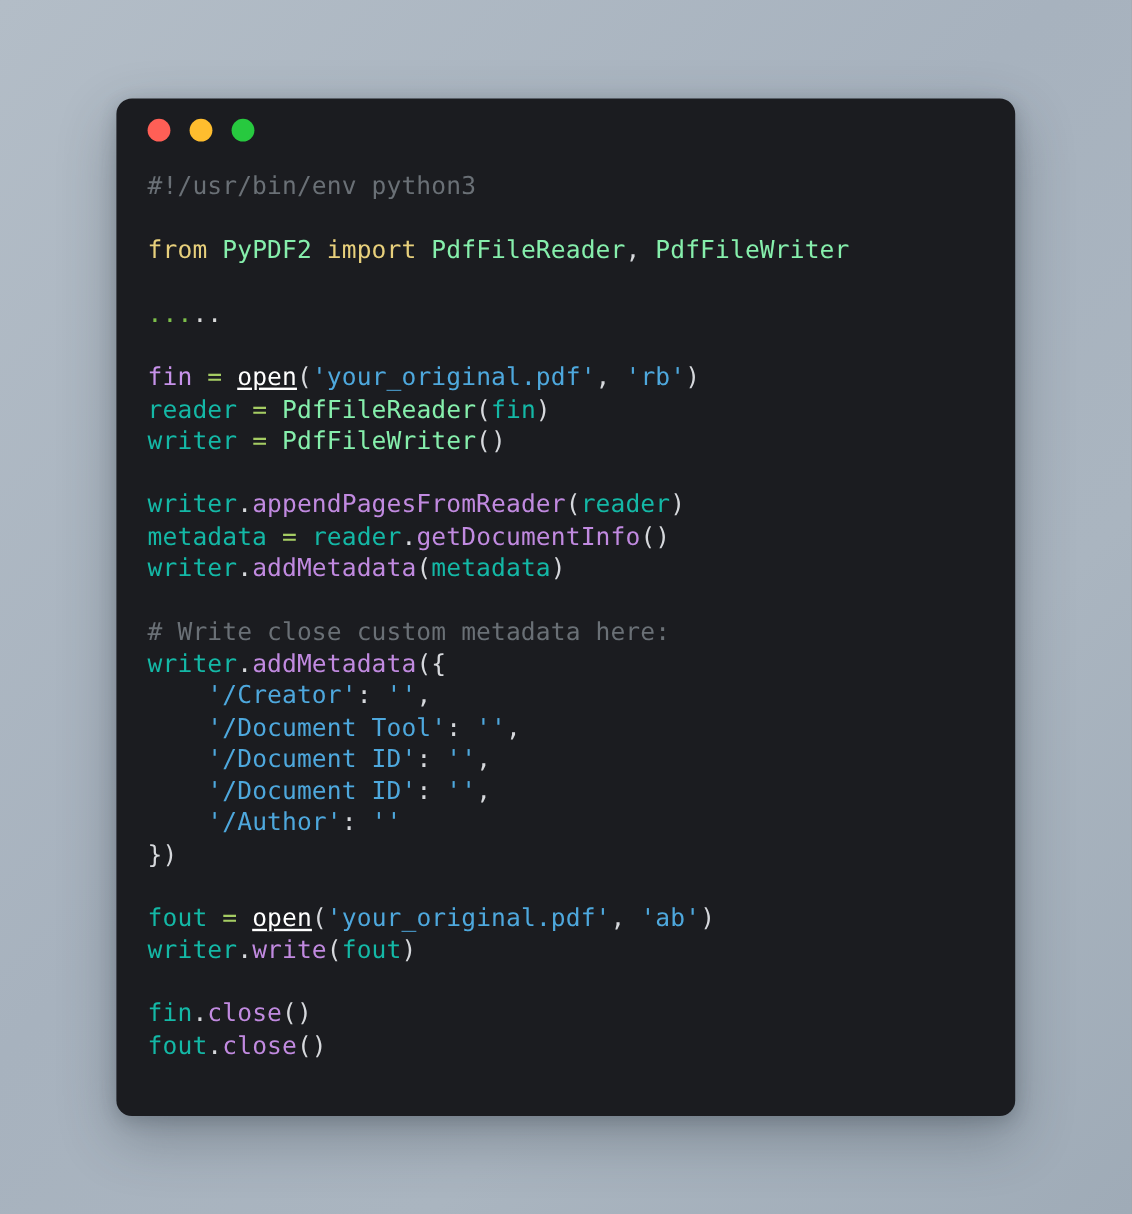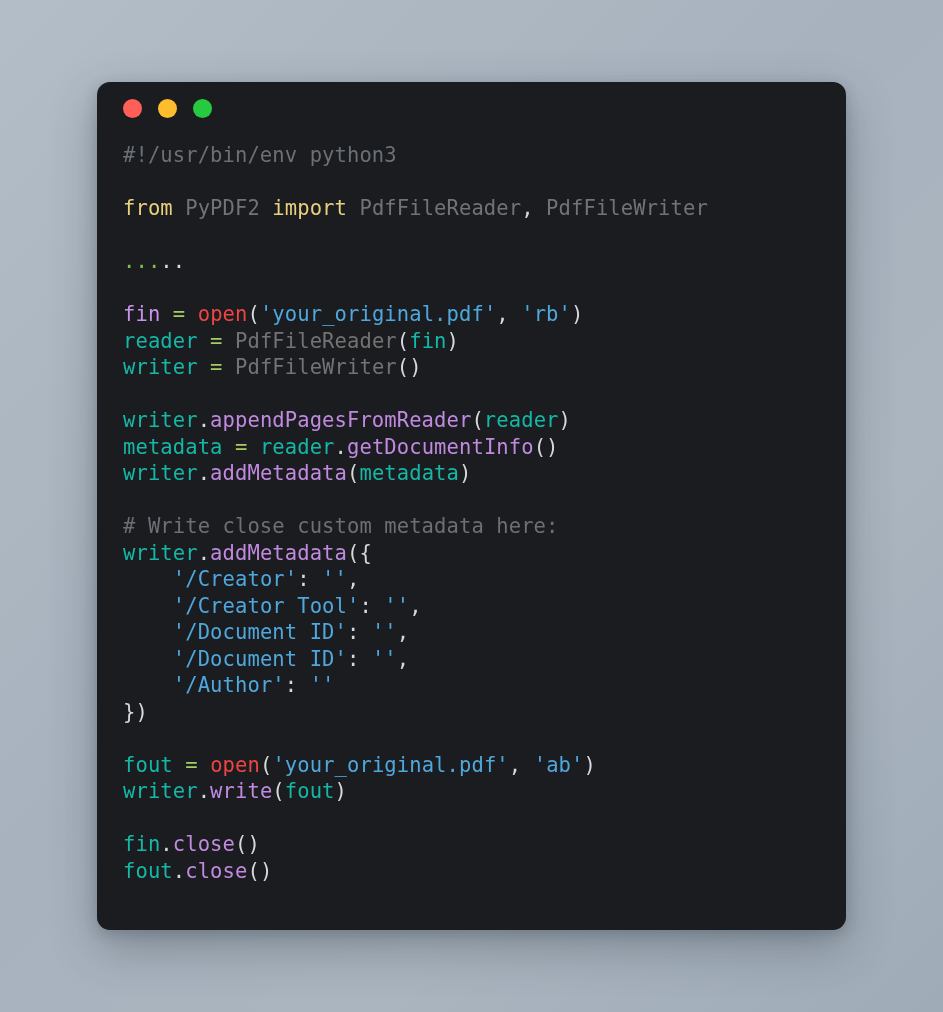--- a/index.html
+++ b/index.html
@@ -55,26 +55,26 @@
     line-height: 26.5px;
     letter-spacing: 0.1px;
     white-space: pre;
     color: #d6d8dc;
     tab-size: 4;
   }
 
   
   .c-comment  { color: #6a7076; }
   .c-keyword  { color: #e8d07c; }
-  .c-class    { color: #737373; text-align: center; }
+  .c-class    { color: #86efac; text-align: center; }
   .c-string   { color: #4ea8dd; margin-top: 26px; }
   .c-var      { color: #14b8a6; }
   .c-special  { color: #c792ea; }
   .c-method   { color: #c18ae0; text-align: right; }
-  .c-func     { color: #ef4444; }
+  .c-func     { color: #ffffff; text-decoration: underline; }
   .c-op       { color: #a5cc63; }
   .c-punct    { color: #d6d8dc; }
   .c-dotg     { color: #7dc04a; }
   .c-dotw     { color: #d9dadb; }
 </style>
 </head>
 <body>
 
 <div id="code-window">
 
@@ -95,21 +95,21 @@
 <span class="c-var">reader</span> <span class="c-op">=</span> <span class="c-class">PdfFileReader</span><span class="c-punct">(</span><span class="c-var">fin</span><span class="c-punct">)</span>
 <span class="c-var">writer</span> <span class="c-op">=</span> <span class="c-class">PdfFileWriter</span><span class="c-punct">()</span>
 
 <span class="c-var">writer</span><span class="c-punct">.</span><span class="c-method">appendPagesFromReader</span><span class="c-punct">(</span><span class="c-var">reader</span><span class="c-punct">)</span>
 <span class="c-var">metadata</span> <span class="c-op">=</span> <span class="c-var">reader</span><span class="c-punct">.</span><span class="c-method">getDocumentInfo</span><span class="c-punct">()</span>
 <span class="c-var">writer</span><span class="c-punct">.</span><span class="c-method">addMetadata</span><span class="c-punct">(</span><span class="c-var">metadata</span><span class="c-punct">)</span>
 
 <span class="c-comment"># Write close custom metadata here:</span>
 <span class="c-var">writer</span><span class="c-punct">.</span><span class="c-method">addMetadata</span><span class="c-punct">({</span>
     <span class="c-string">'/Creator'</span><span class="c-punct">:</span> <span class="c-string">''</span><span class="c-punct">,</span>
-    <span class="c-string">'/Creator Tool'</span><span class="c-punct">:</span> <span class="c-string">''</span><span class="c-punct">,</span>
+    <span class="c-string">'/Document Tool'</span><span class="c-punct">:</span> <span class="c-string">''</span><span class="c-punct">,</span>
     <span class="c-string">'/Document ID'</span><span class="c-punct">:</span> <span class="c-string">''</span><span class="c-punct">,</span>
     <span class="c-string">'/Document ID'</span><span class="c-punct">:</span> <span class="c-string">''</span><span class="c-punct">,</span>
     <span class="c-string">'/Author'</span><span class="c-punct">:</span> <span class="c-string">''</span>
 <span class="c-punct">})</span>
 
 <span class="c-var">fout</span> <span class="c-op">=</span> <span class="c-func">open</span><span class="c-punct">(</span><span class="c-string">'your_original.pdf'</span><span class="c-punct">,</span> <span class="c-string">'ab'</span><span class="c-punct">)</span>
 <span class="c-var">writer</span><span class="c-punct">.</span><span class="c-method">write</span><span class="c-punct">(</span><span class="c-var">fout</span><span class="c-punct">)</span>
 
 <span class="c-var">fin</span><span class="c-punct">.</span><span class="c-method">close</span><span class="c-punct">()</span>
 <span class="c-var">fout</span><span class="c-punct">.</span><span class="c-method">close</span><span class="c-punct">()</span></pre>

